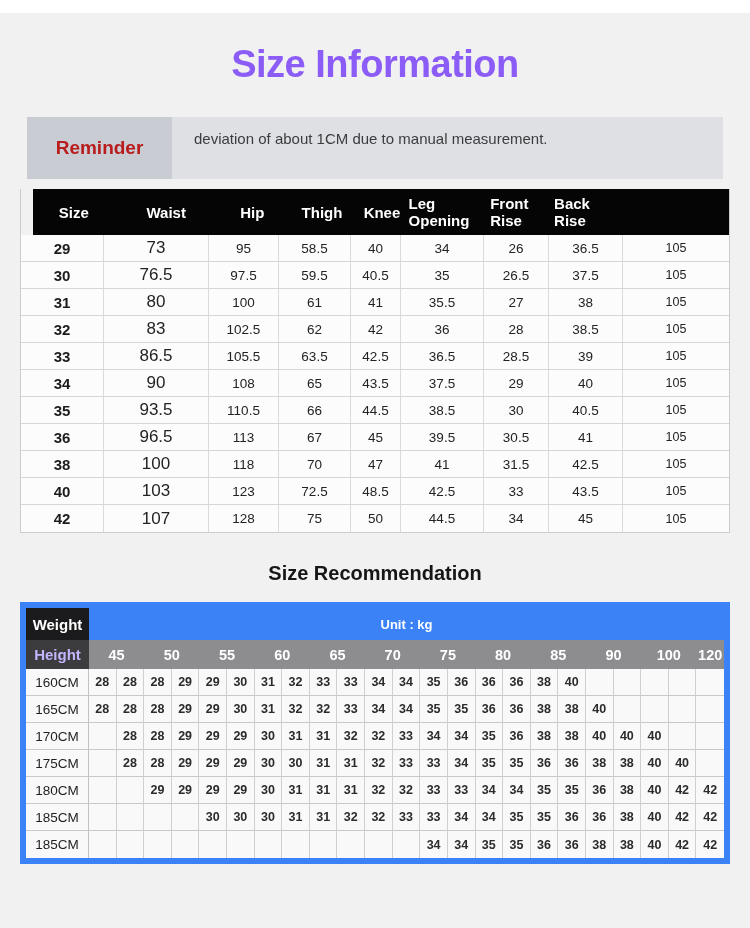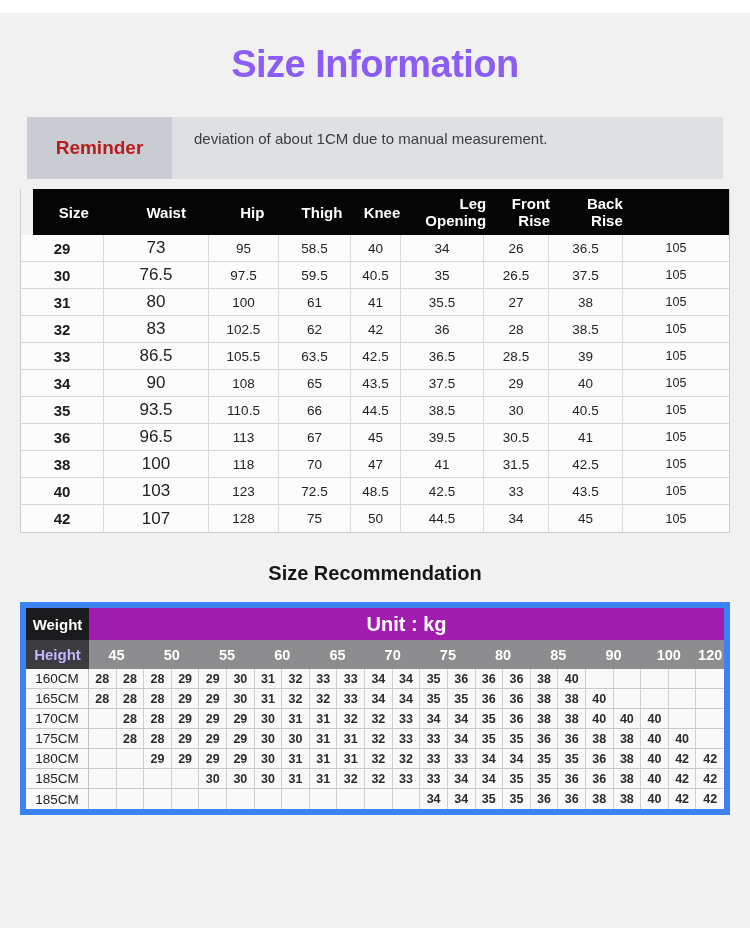--- a/index.html
+++ b/index.html
@@ -36,21 +36,21 @@
 
   
   .size-table { margin: 10px 20px 0 20px; border: 1px solid #cccccc; border-top: none; }
   .t1-grid {
     display: grid;
     grid-template-columns: 83fr 105fr 70fr 72fr 50fr 83fr 65fr 74fr 106fr;
   }
   .t1-header {
     background: #050505; height: 46px;
     color: #ffffff; font-weight: 700; font-size: 15px;
-    text-align: right; line-height: 17px; margin-left: 12px;
+    text-align: left; line-height: 17px; margin-left: 12px;
   }
   .t1-header span { display: flex; align-items: center; justify-content: center; padding: 0 2px; }
   .t1-row { height: 27px; background: #fcfcfd; border-bottom: 1px solid #d6d6d6; }
   .t1-row:last-child { border-bottom: none; }
   .t1-row span {
     display: flex; align-items: center; justify-content: center;
     border-right: 1px solid #dadada;
     font-size: 13.5px; color: #232323;
   }
   .t1-row span:last-child { border-right: none; }
@@ -63,33 +63,33 @@
     text-align: center; font-size: 20px; font-weight: 700;
     color: #161617; margin-top: 29px;
   }
   .rec-table { margin: 17px 20px 0 20px; border: 6px solid #3b82f6; background: #f9f9fa; }
   .rec-unit-row { display: grid; grid-template-columns: 63px 1fr; height: 32px; }
   .rec-weight-cell {
     background: #1b1b1d; color: #fff; font-weight: 700; font-size: 15px;
     display: flex; align-items: center; justify-content: center;
   }
   .rec-unit-cell {
-    background: #a21caf; color: #fff; font-weight: 700; font-size: 20px;
+    background: #3b82f6; color: #fff; font-weight: 700; font-size: 13px;
     display: flex; align-items: center; justify-content: center;
   }
   .rec-weights-row { display: grid; grid-template-columns: 63px repeat(23, 1fr); height: 29px; }
   .rec-height-cell {
     background: #3c3c3f; color: #c4b5fd; font-weight: 700; font-size: 15px;
     display: flex; align-items: center; justify-content: center;
   }
   .rec-weights-row .w-head {
     background: #8d8d90; color: #ffffff; font-weight: 700; font-size: 14.5px;
     display: flex; align-items: center; justify-content: center;
   }
-  .rec-body-row { display: grid; grid-template-columns: 63px repeat(23, 1fr); height: 20px; }
+  .rec-body-row { display: grid; grid-template-columns: 63px repeat(23, 1fr); height: 27px; }
   .rec-body-row .h-label {
     font-size: 13.5px; color: #1f1f20;
     display: flex; align-items: center; justify-content: center;
     border-right: 1px solid #c2c2c4; border-bottom: 1px solid #c9c9cb;
   }
   .rec-body-row .cell {
     font-size: 12.5px; font-weight: 600; color: #2b2b2c;
     display: flex; align-items: center; justify-content: center;
     border-right: 1px solid #cfcfd1; border-bottom: 1px solid #c9c9cb;
   }

